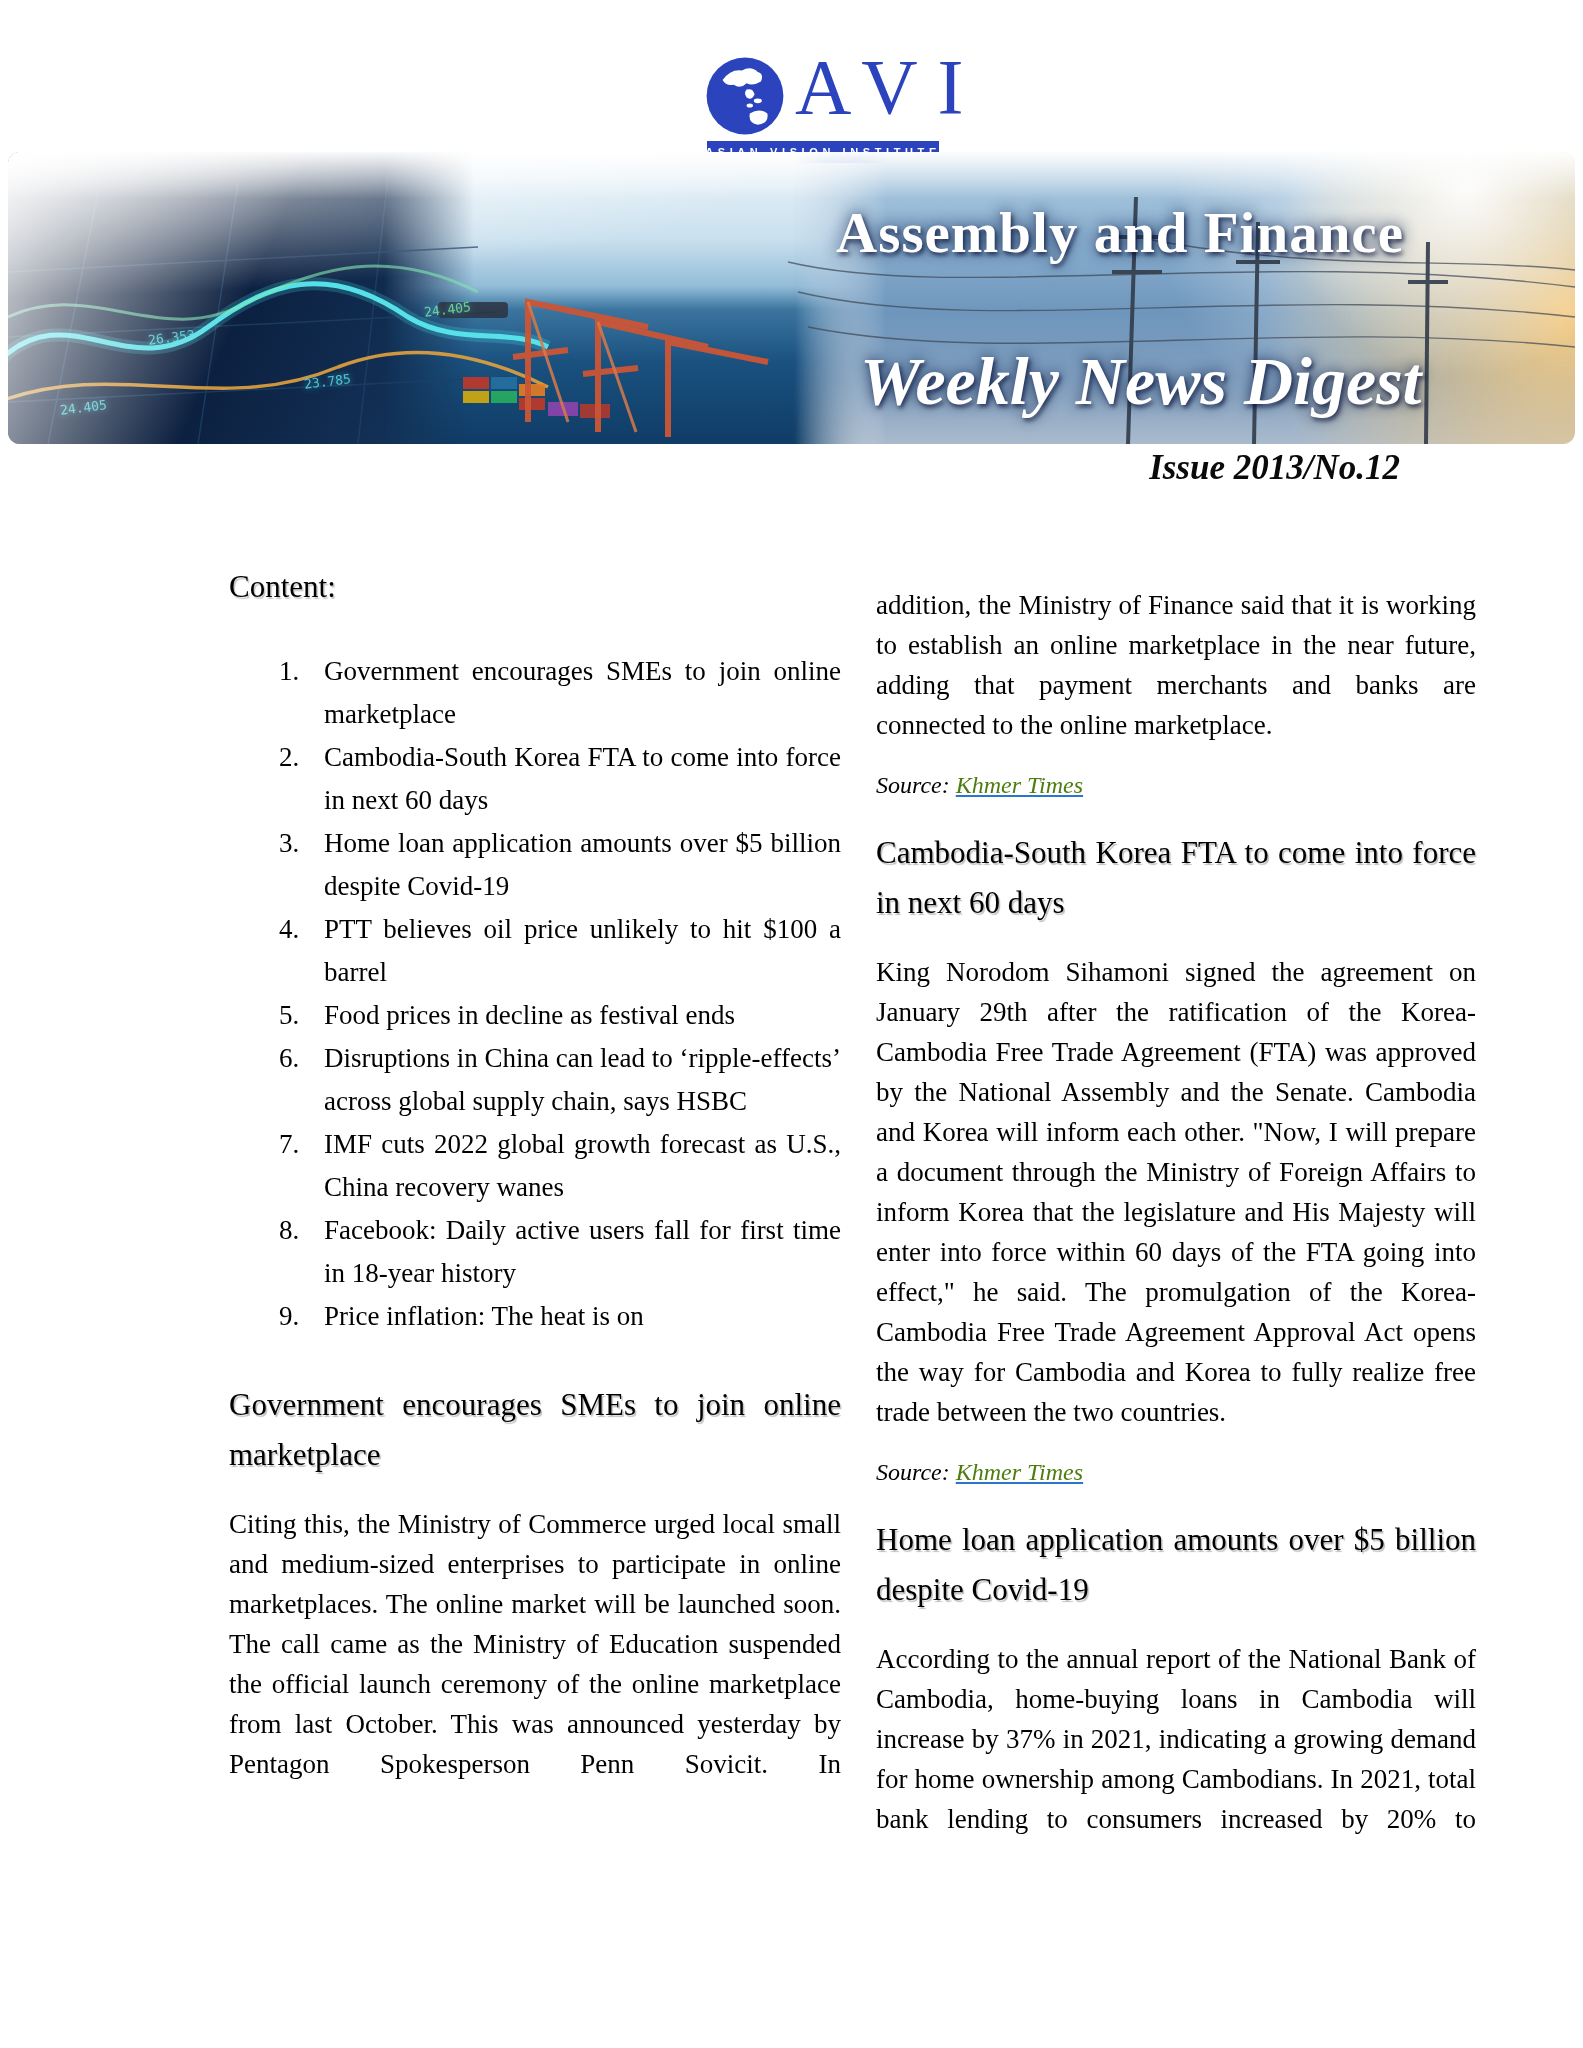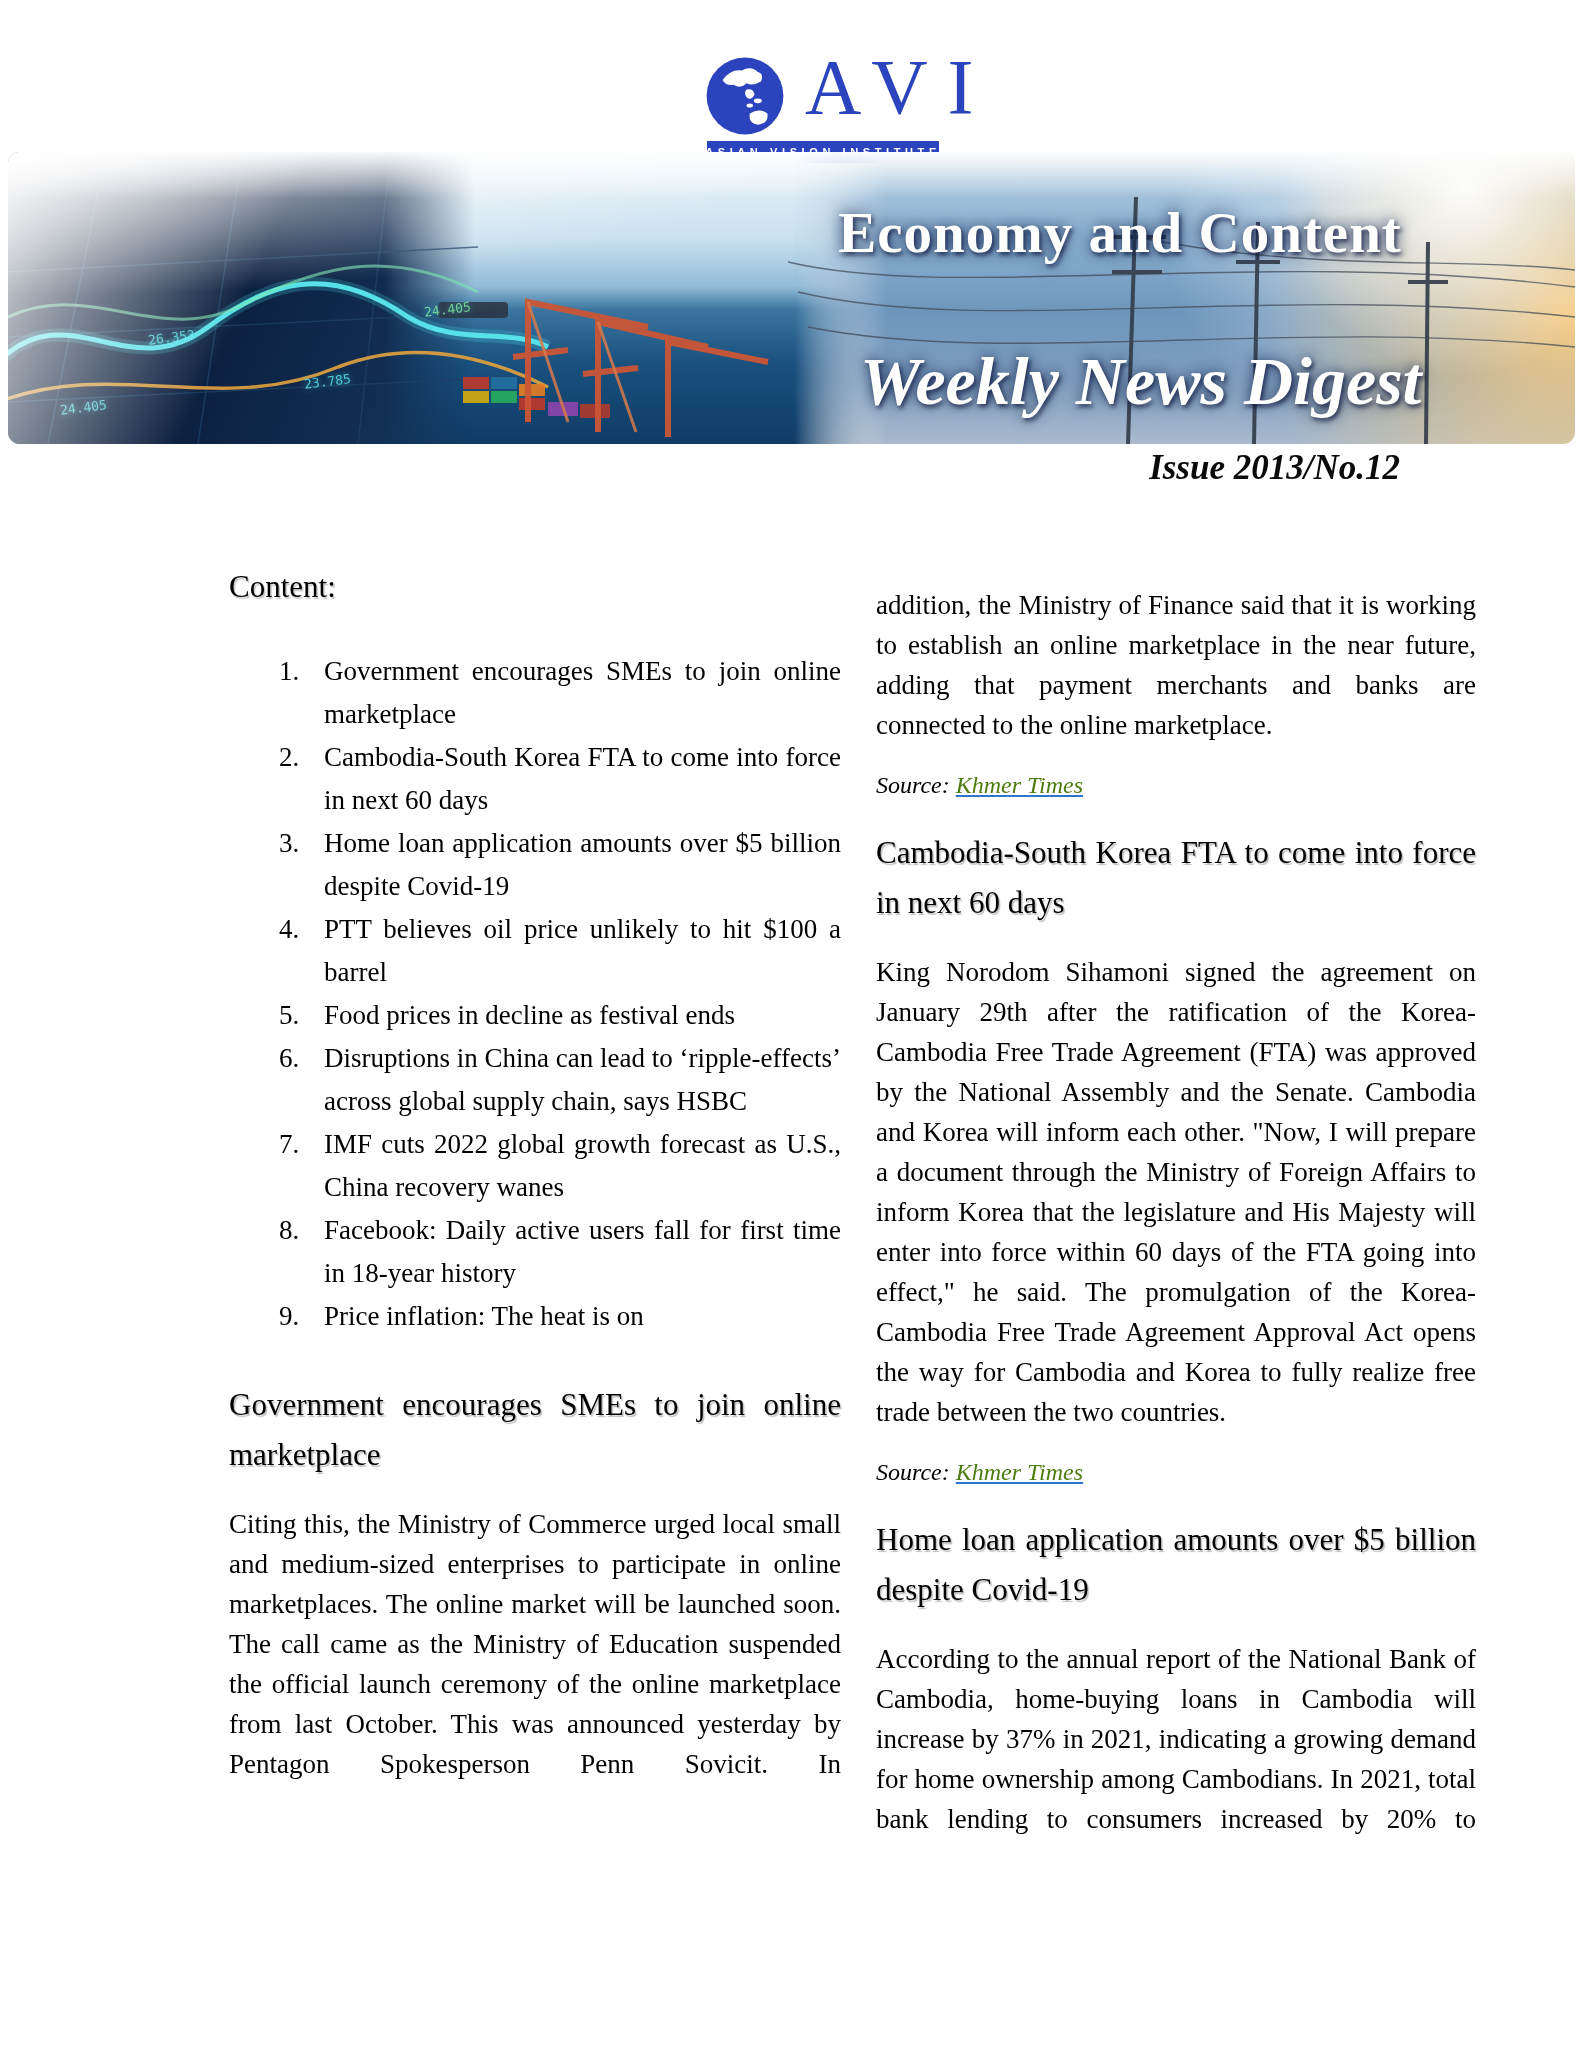--- a/index.html
+++ b/index.html
@@ -6,21 +6,21 @@
   html,body { background:#ffffff; }
   .page {
     position:relative; width:1583px; height:2048px; background:#fff; overflow:hidden;
     font-family:"Liberation Serif", serif; color:#000;
   }
 
   
   .logo-wrap { position:absolute; left:700px; top:40px; width:250px; height:130px; }
   .globe { position:absolute; left:5px; top:16px; width:80px; height:80px; }
   .logo-acronym {
-    position:absolute; left:105px; top:2px; font-size:78px; letter-spacing:20px;
+    position:absolute; left:95px; top:2px; font-size:78px; letter-spacing:20px;
     color:#2b44bd; font-family:"Liberation Serif", serif;
   }
   .org-bar {
     position:absolute; left:7px; top:101px; width:232px; height:22px; background:#2b44bd;
     display:flex; align-items:center; justify-content:center;
   }
   .org-bar span {
     color:#fff; font-family:"Liberation Sans", sans-serif; font-size:11px;
     font-weight:bold; letter-spacing:4.6px; white-space:nowrap;
   }
@@ -179,21 +179,21 @@
       </g>
     </svg>
 
     <span class="ticker" style="left:140px; top:178px;">26.353</span>
     <span class="ticker" style="left:52px;  top:248px;">24.405</span>
     <span class="ticker" style="left:296px; top:222px;">23.785</span>
     <span class="ticker" style="left:416px; top:150px; color:#7de8a0;">24.405</span>
 
     <div class="fade"></div>
 
-    <div class="banner-title">Economy and Content</div>
+    <div class="banner-title">Assembly and Finance</div>
     <div class="banner-subtitle">Weekly News Digest</div>
   </div>
 
   <div class="issue">Issue 2013/No.12</div>
 
   <div class="col col-left">
     <div class="toc-heading">Content:</div>
     <ol class="toc-list">
       <li>Government encourages SMEs to join online marketplace</li>
       <li>Cambodia-South Korea FTA to come into force in next 60 days</li>

